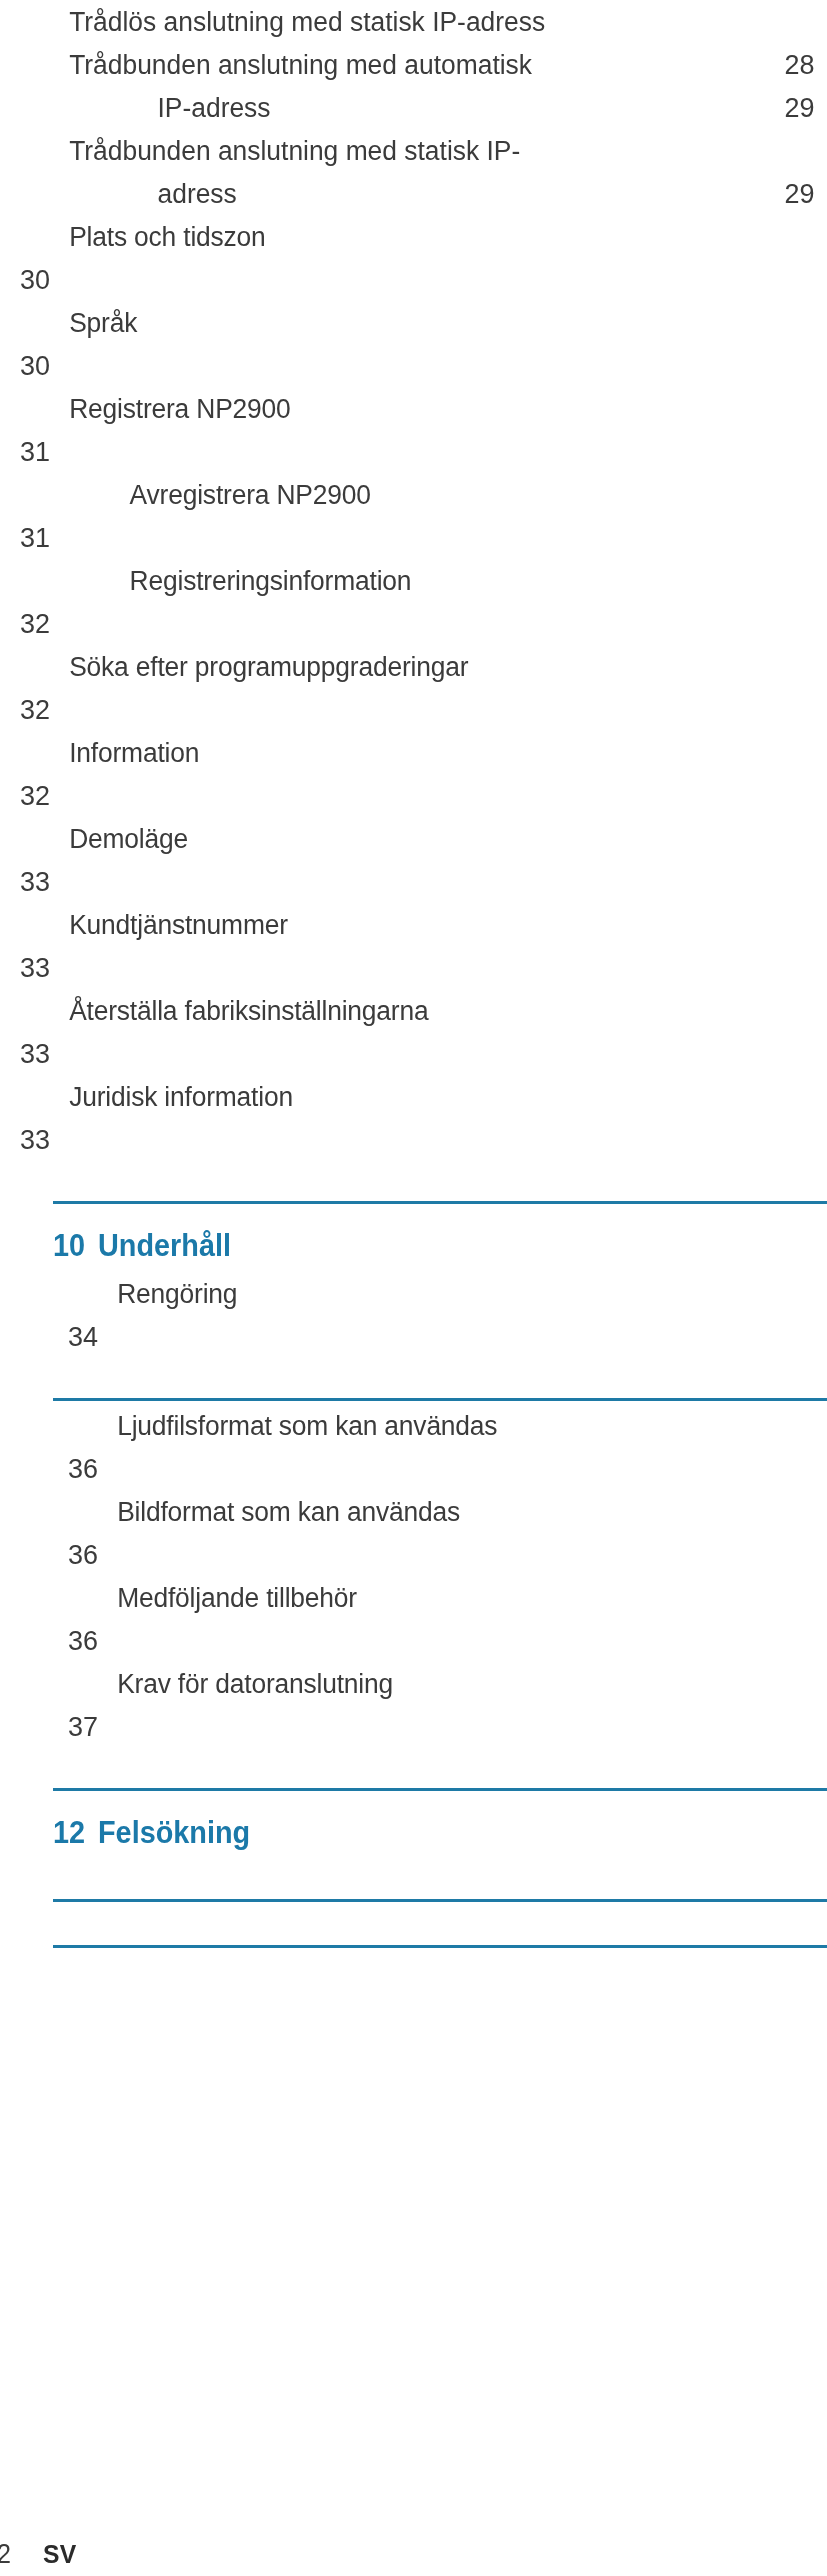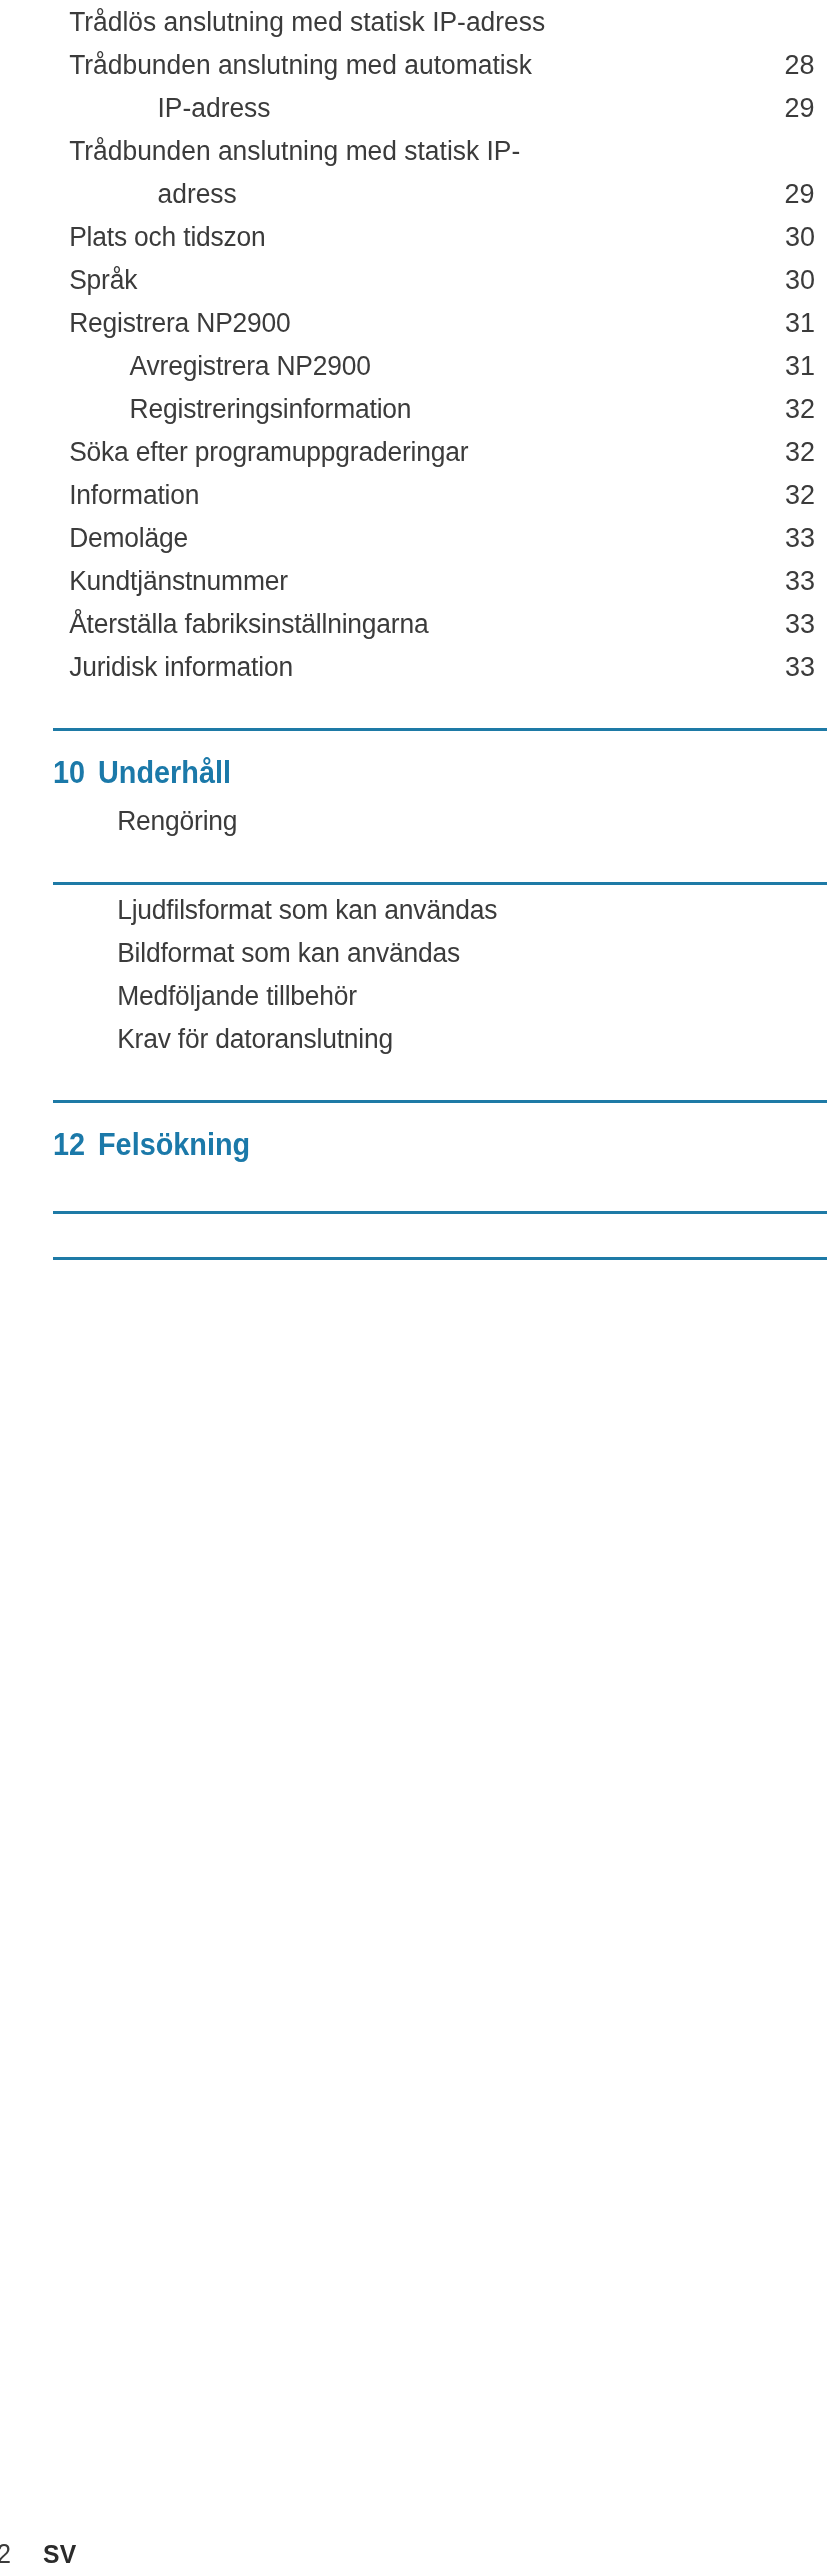--- a/index.html
+++ b/index.html
@@ -30,23 +30,24 @@
 
   
   .row {
     position: relative;
     width: 810px;
     box-sizing: border-box;
     padding-right: 0;
   }
   .row-inner {
     display: flex;
-    align-items: flex-end;
+    align-items: flex-start;
     justify-content: space-between;
     width: 810px;
+    flex-direction: column;
   }
   .label {
     color: #3b3b3b;
     font-size: 28.4px;
     line-height: 43px;
     font-weight: 400;
     letter-spacing: -0.2px;
     transform: scaleX(0.93);
     transform-origin: left center;
     white-space: pre-wrap;

